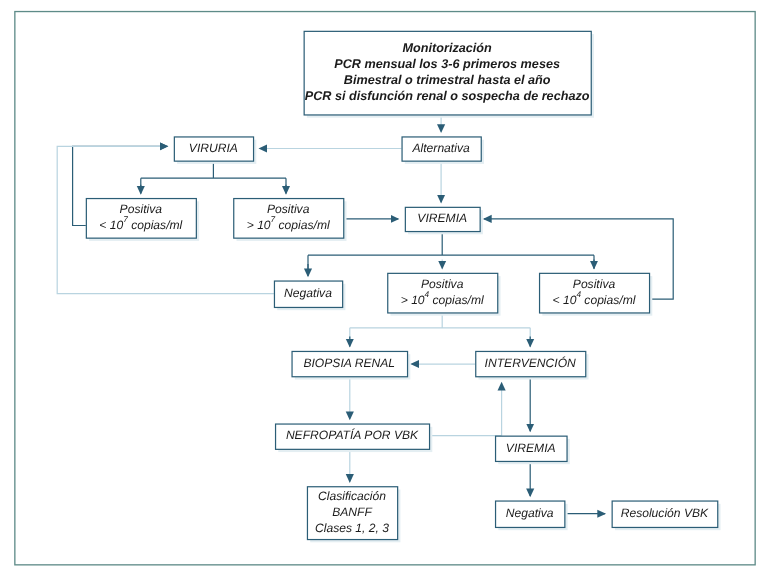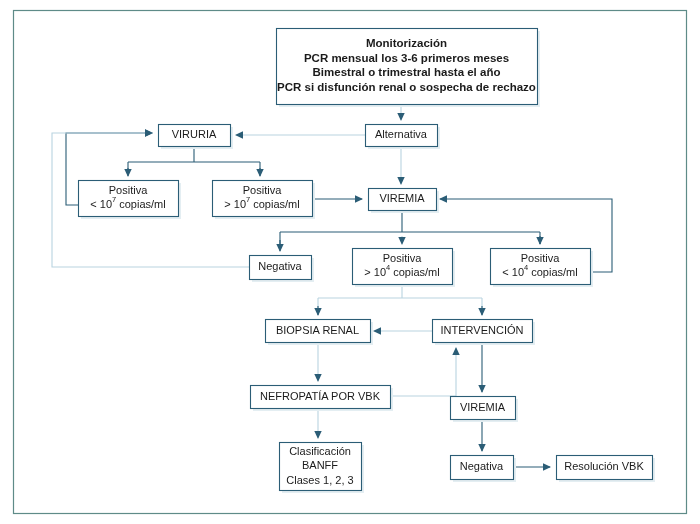--- a/index.html
+++ b/index.html
@@ -10,20 +10,21 @@
   body {
     width: 700px;
     height: 524px;
     font-family: "Liberation Sans", sans-serif;
     overflow: hidden;
   }
   #chart-root {
     position: relative;
     width: 700px;
     height: 415px;
+    font-style: italic;
   }
   svg.flow {
     position: absolute;
     top: 0;
     left: 0;
     width: 700px;
     height: 524px;
   }
   .frame {
     fill: #ffffff;

